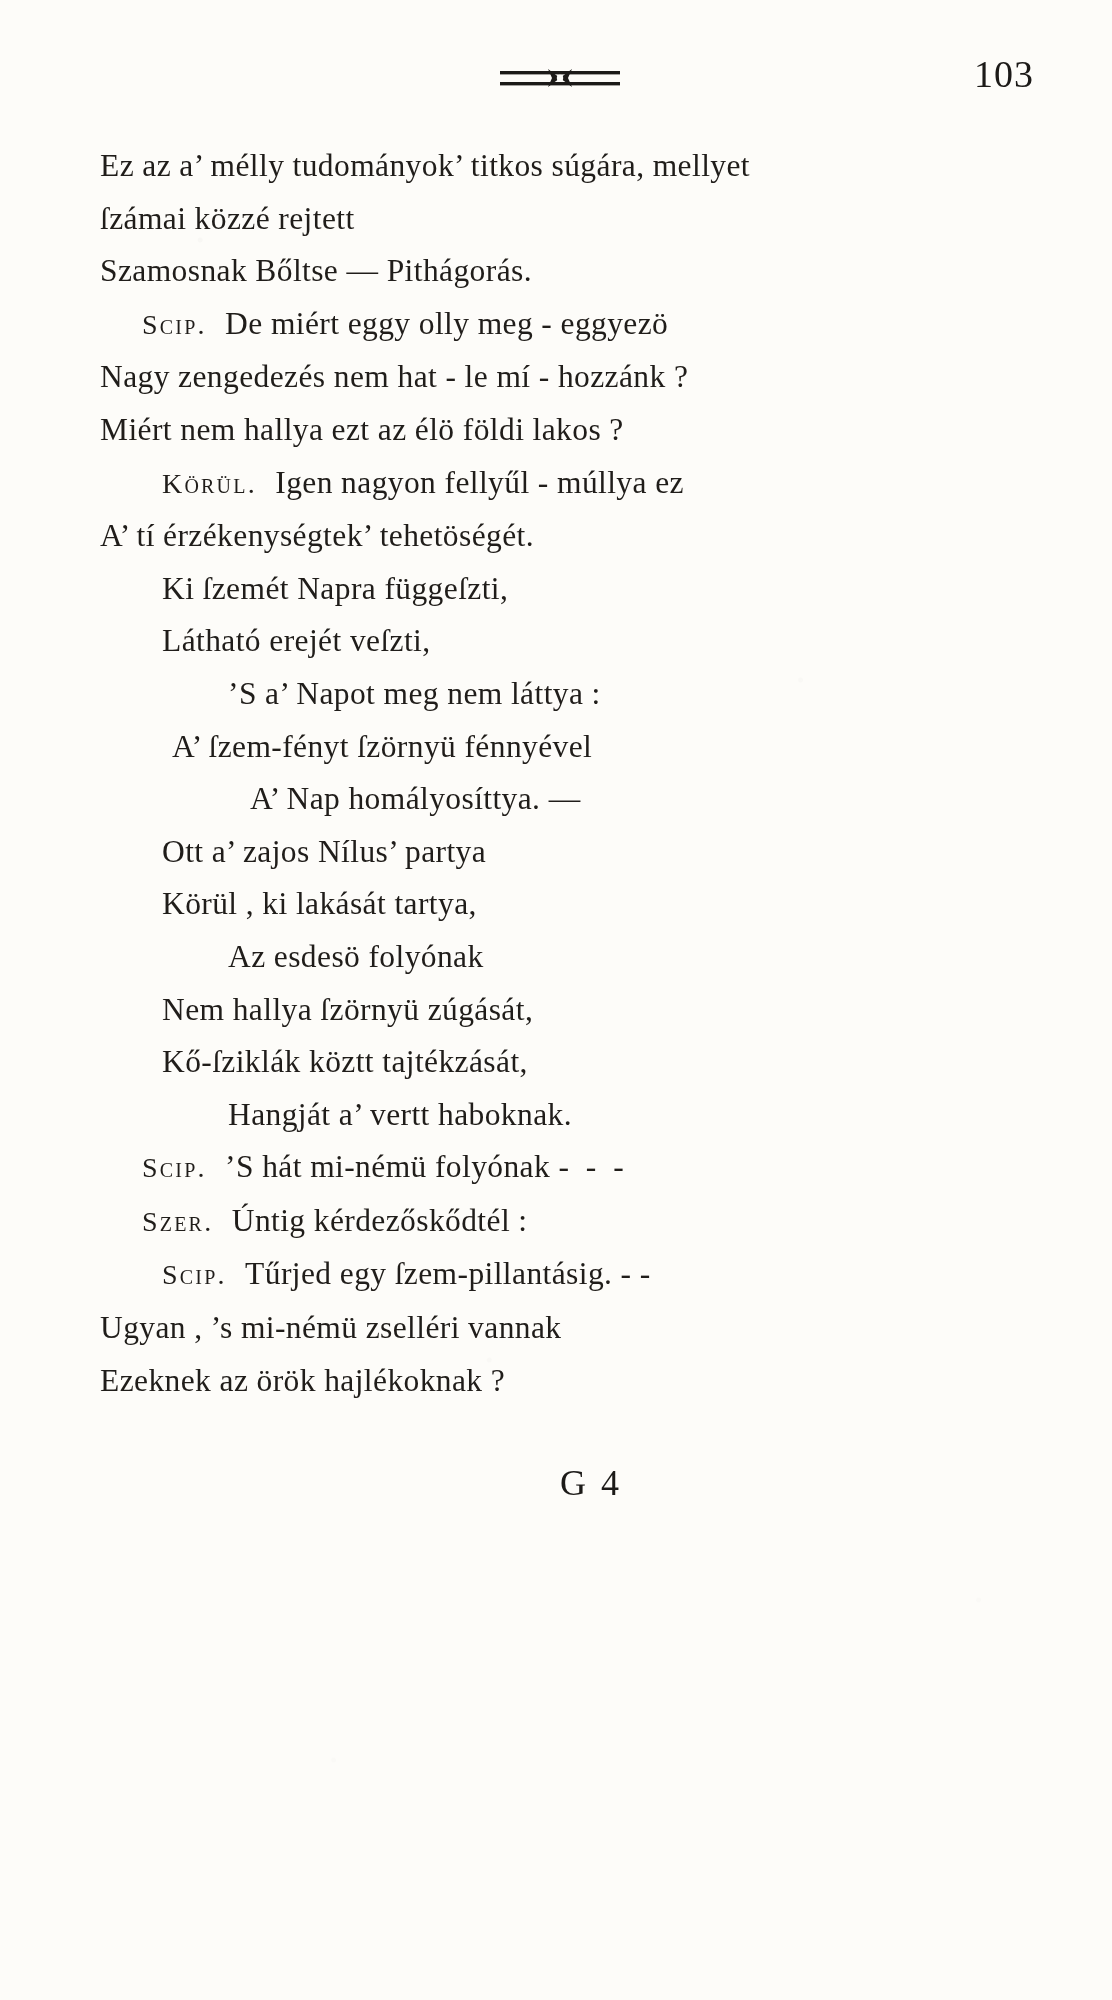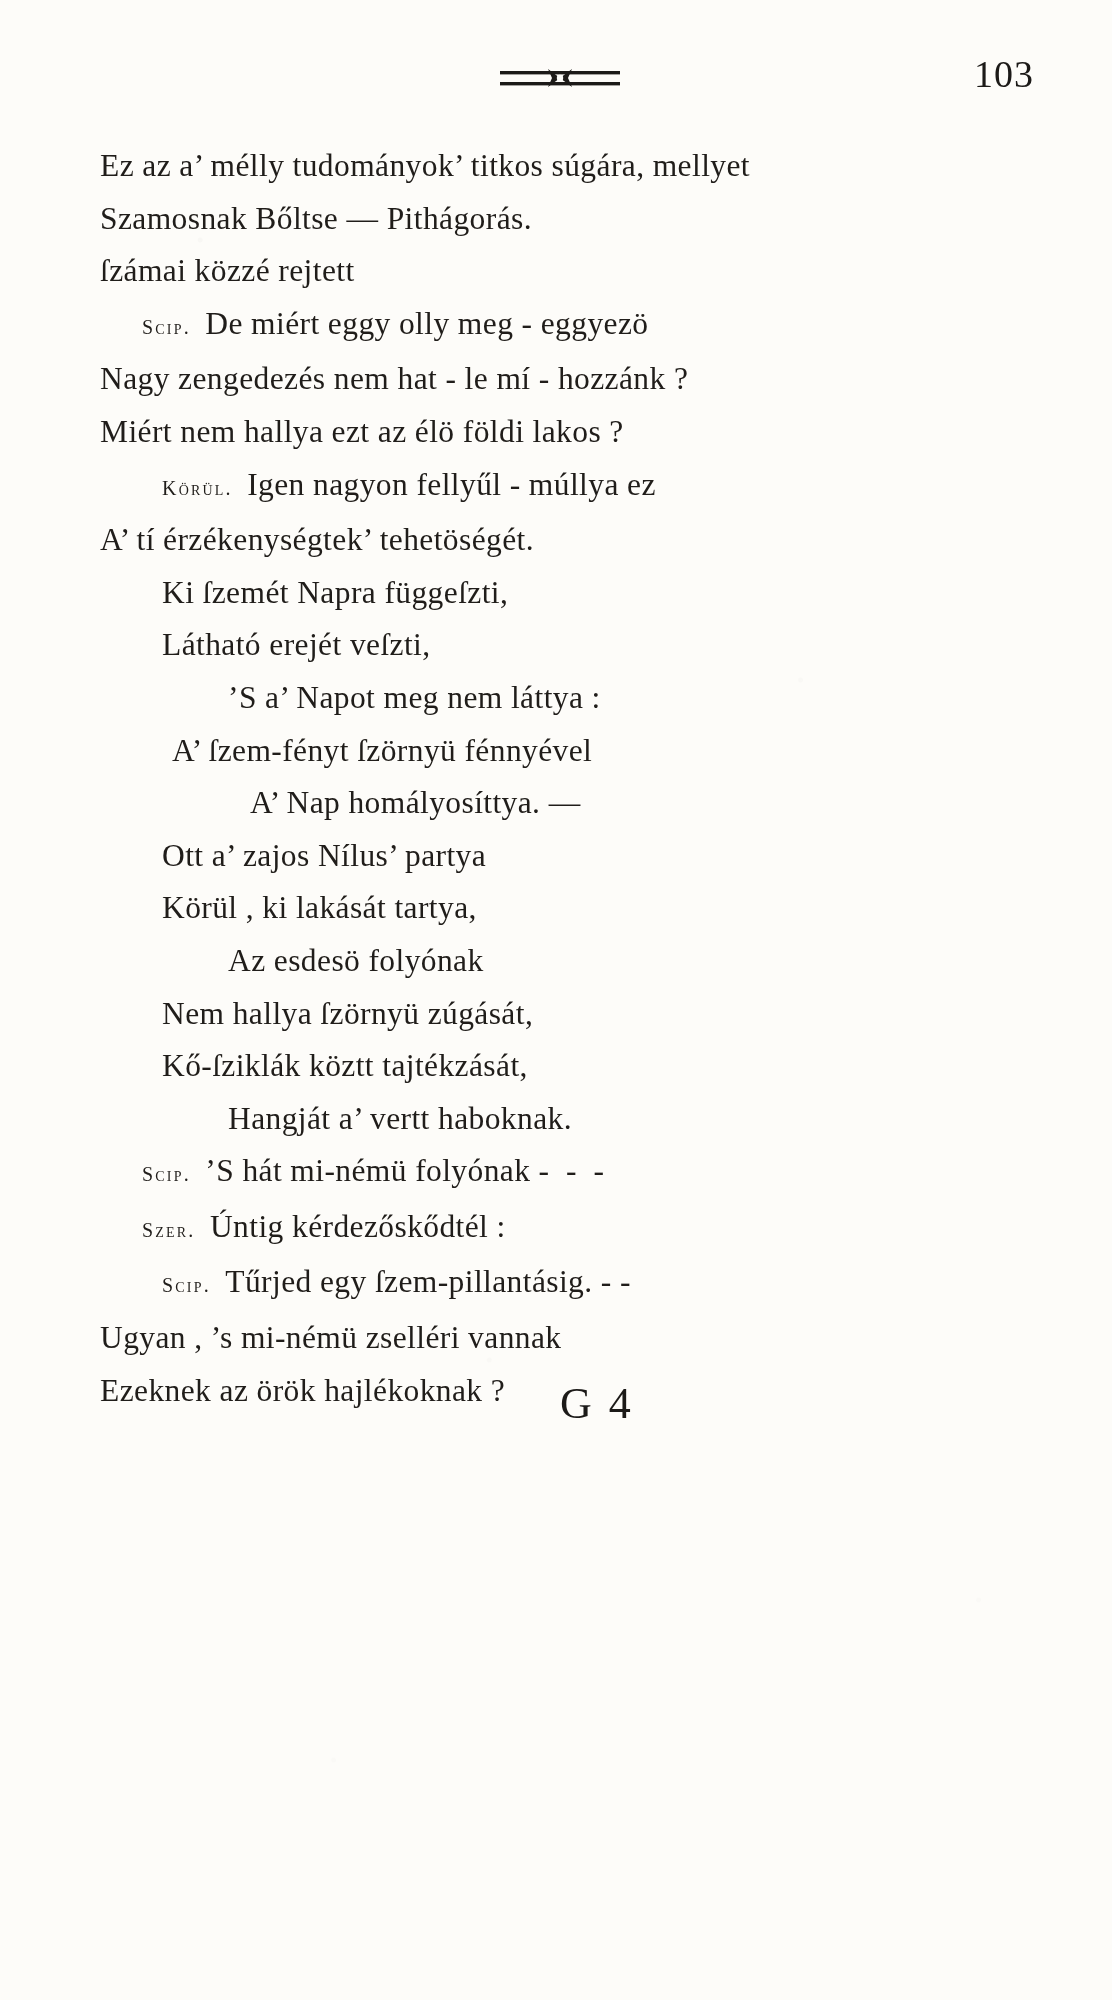--- a/index.html
+++ b/index.html
@@ -56,35 +56,35 @@
     width: 930px;
   }
   .line {
     font-size: 31.5px;
     line-height: 52.6px;
     white-space: pre;
     letter-spacing: 0.4px;
     color: #201d1a;
   }
   .speaker {
-    font-size: 20px;
+    font-size: 28px;
     letter-spacing: 2.2px;
     font-variant: small-caps;
     margin-top: 34px;
   }
   .ind-1 { padding-left: 42px; }
   .ind-2 { padding-left: 62px; }
   .ind-3 { padding-left: 72px; }
   .ind-4 { padding-left: 128px; }
   .ind-5 { padding-left: 150px; }
   .signature {
     position: absolute;
     left: 560px;
-    top: 1378px;
-    font-size: 44px;
+    top: 1462px;
+    font-size: 36px;
     letter-spacing: 3px;
   }
 </style>
 </head>
 <body>
 
 <div class="page">
 
   <div class="header">
     <svg class="ornament" viewBox="0 0 120 26" xmlns="http://www.w3.org/2000/svg">
@@ -92,22 +92,22 @@
       <rect x="0" y="16" width="120" height="3.4" fill="#1c1a18"></rect>
       <path d="M48 3 L60 12 L72 3 L68 12 L72 21 L60 12 L48 21 L52 12 Z" fill="#1c1a18"></path>
       <circle cx="60" cy="12" r="3.2" fill="#fdfcf9"></circle>
     </svg>
     <div class="page-number">103</div>
   </div>
 
   <div class="body-text">
 
     <div class="line"><span>Ez az a’ mélly tudományok’ titkos súgára, mellyet</span></div>
+    <div class="line"><span>ſzámai közzé rejtett</span></div>
     <div class="line"><span>Szamosnak Bőltse — Pithágorás.</span></div>
-    <div class="line"><span>ſzámai közzé rejtett</span></div>
 
     <div class="line ind-1"><span class="speaker">Scip.  </span><span>De miért eggy olly meg - eggyezö</span></div>
 
     <div class="line"><span>Nagy zengedezés nem hat - le mí - hozzánk ?</span></div>
     <div class="line"><span>Miért nem hallya ezt az élö földi lakos ?</span></div>
 
     <div class="line ind-2"><span class="speaker">Körül.  </span><span>Igen nagyon fellyűl - múllya ez</span></div>
 
     <div class="line"><span>A’ tí érzékenységtek’ tehetöségét.</span></div>
 

